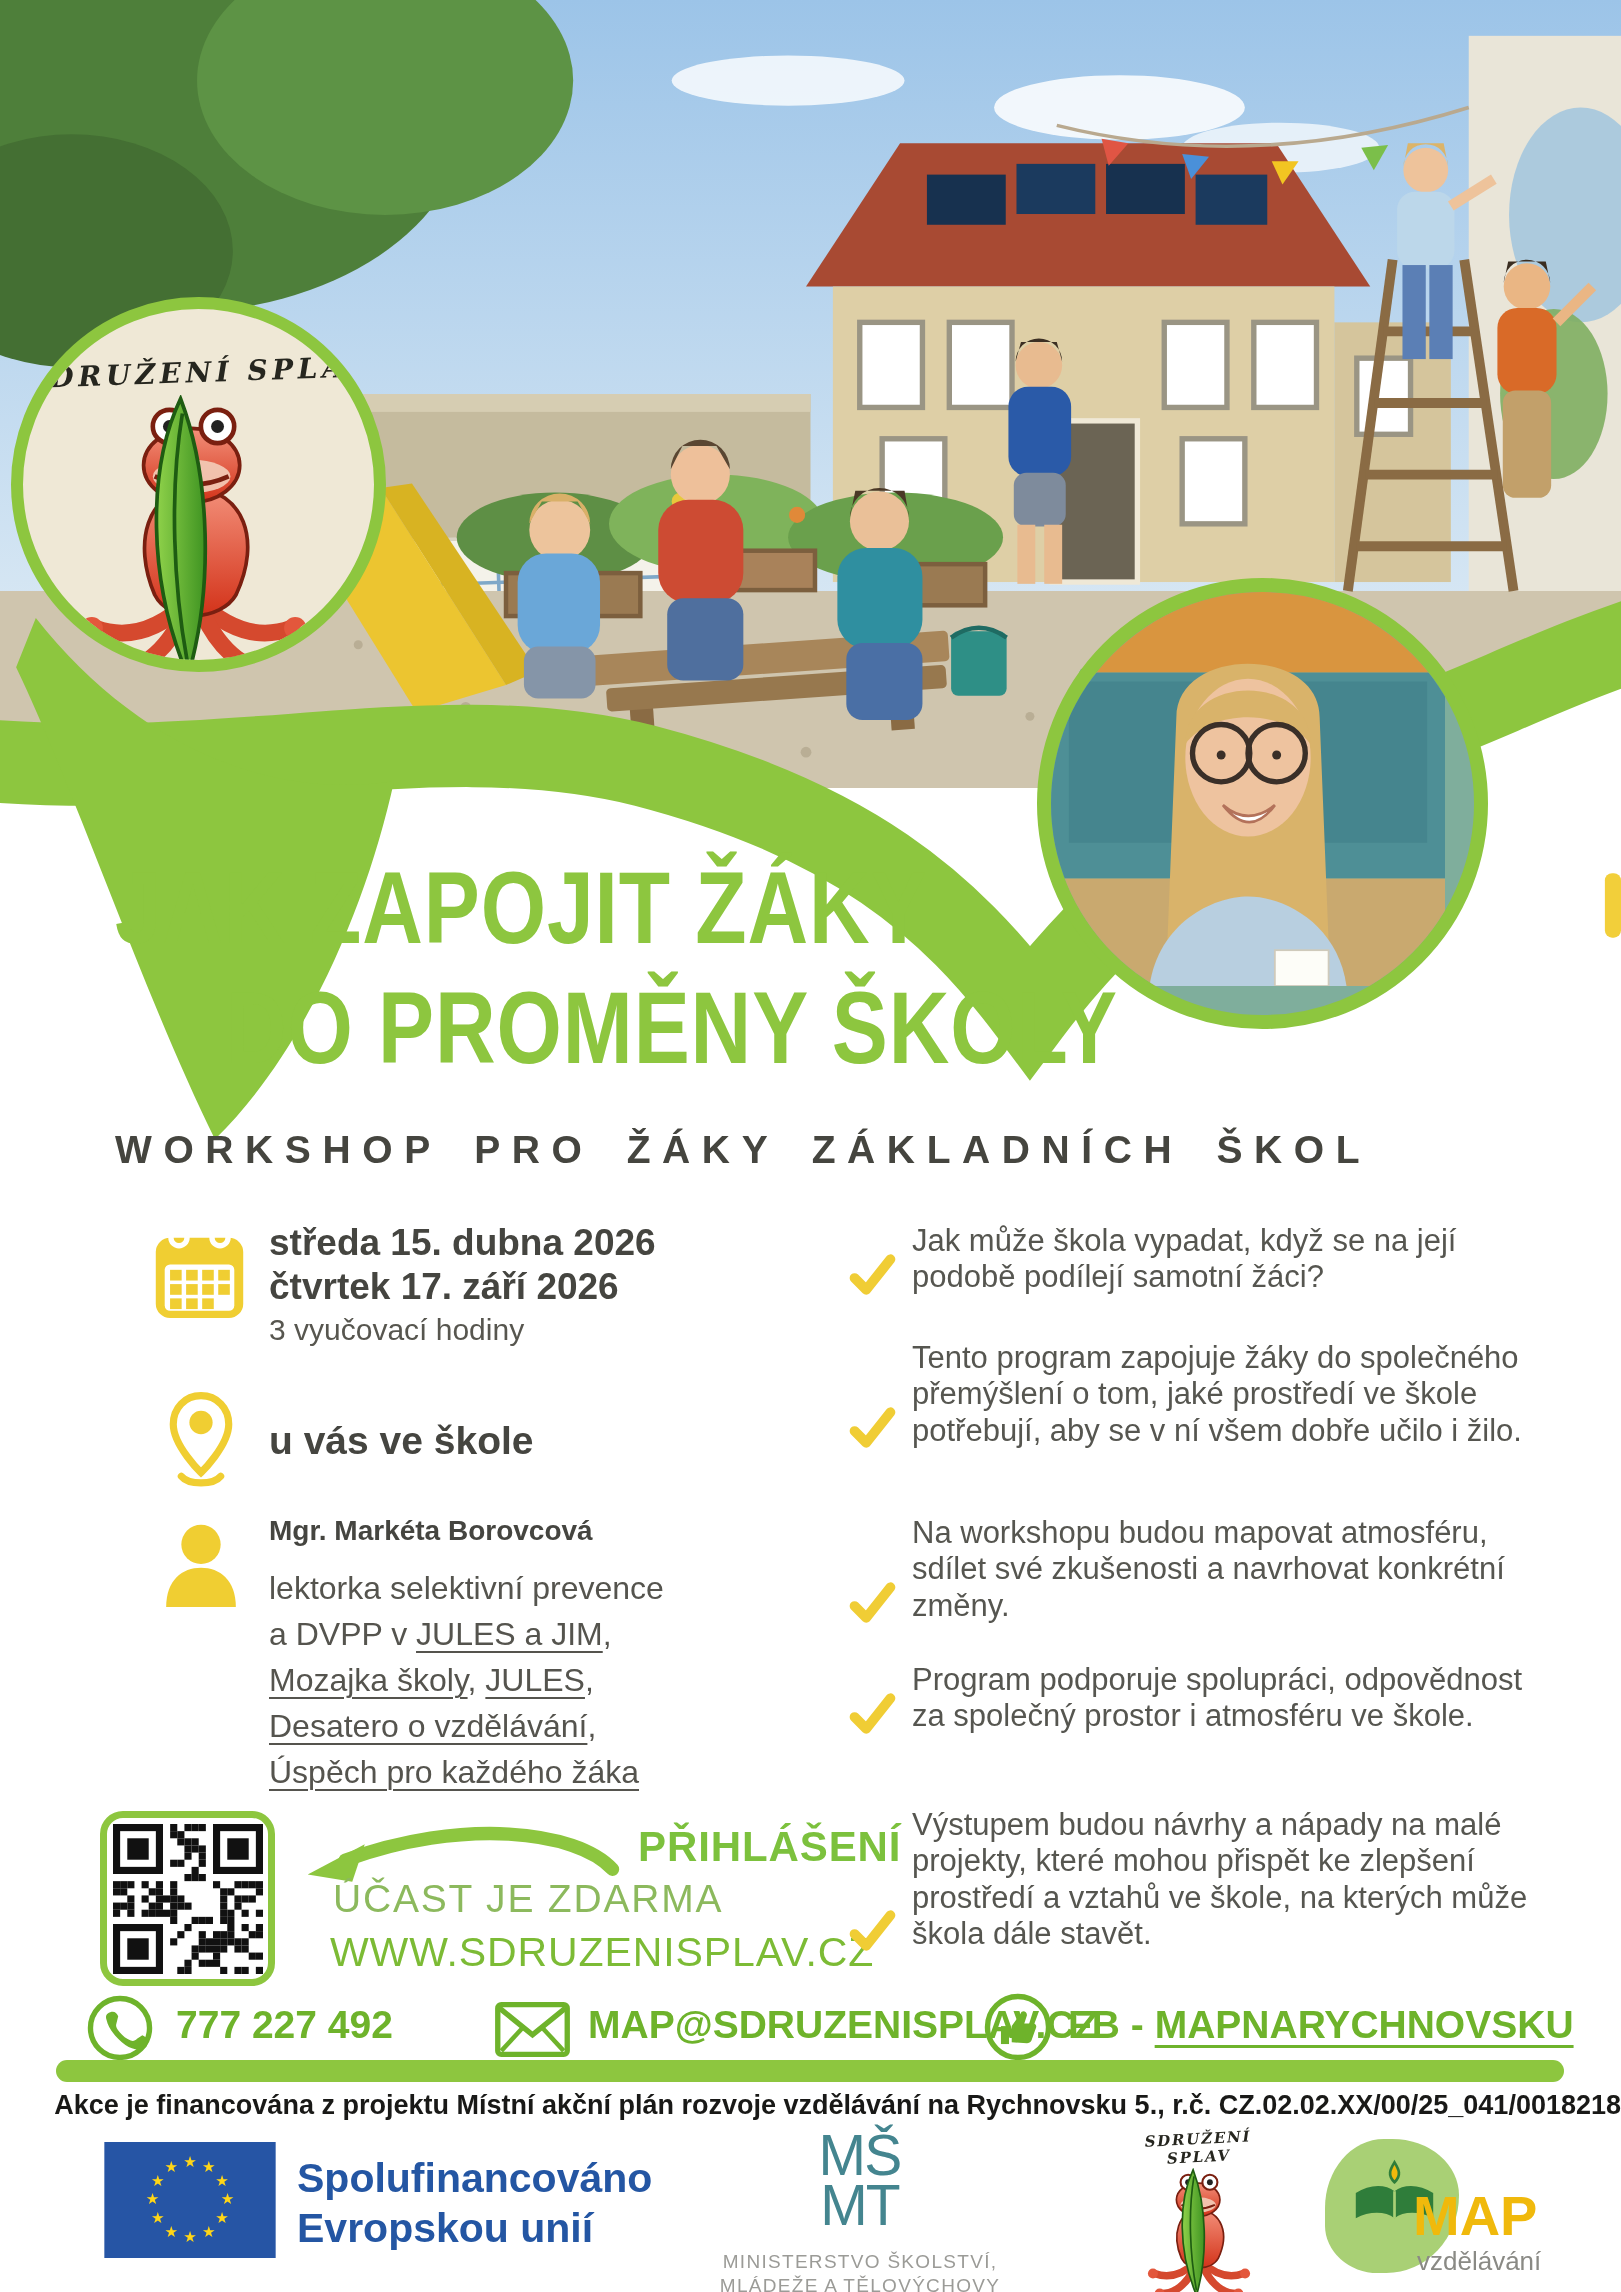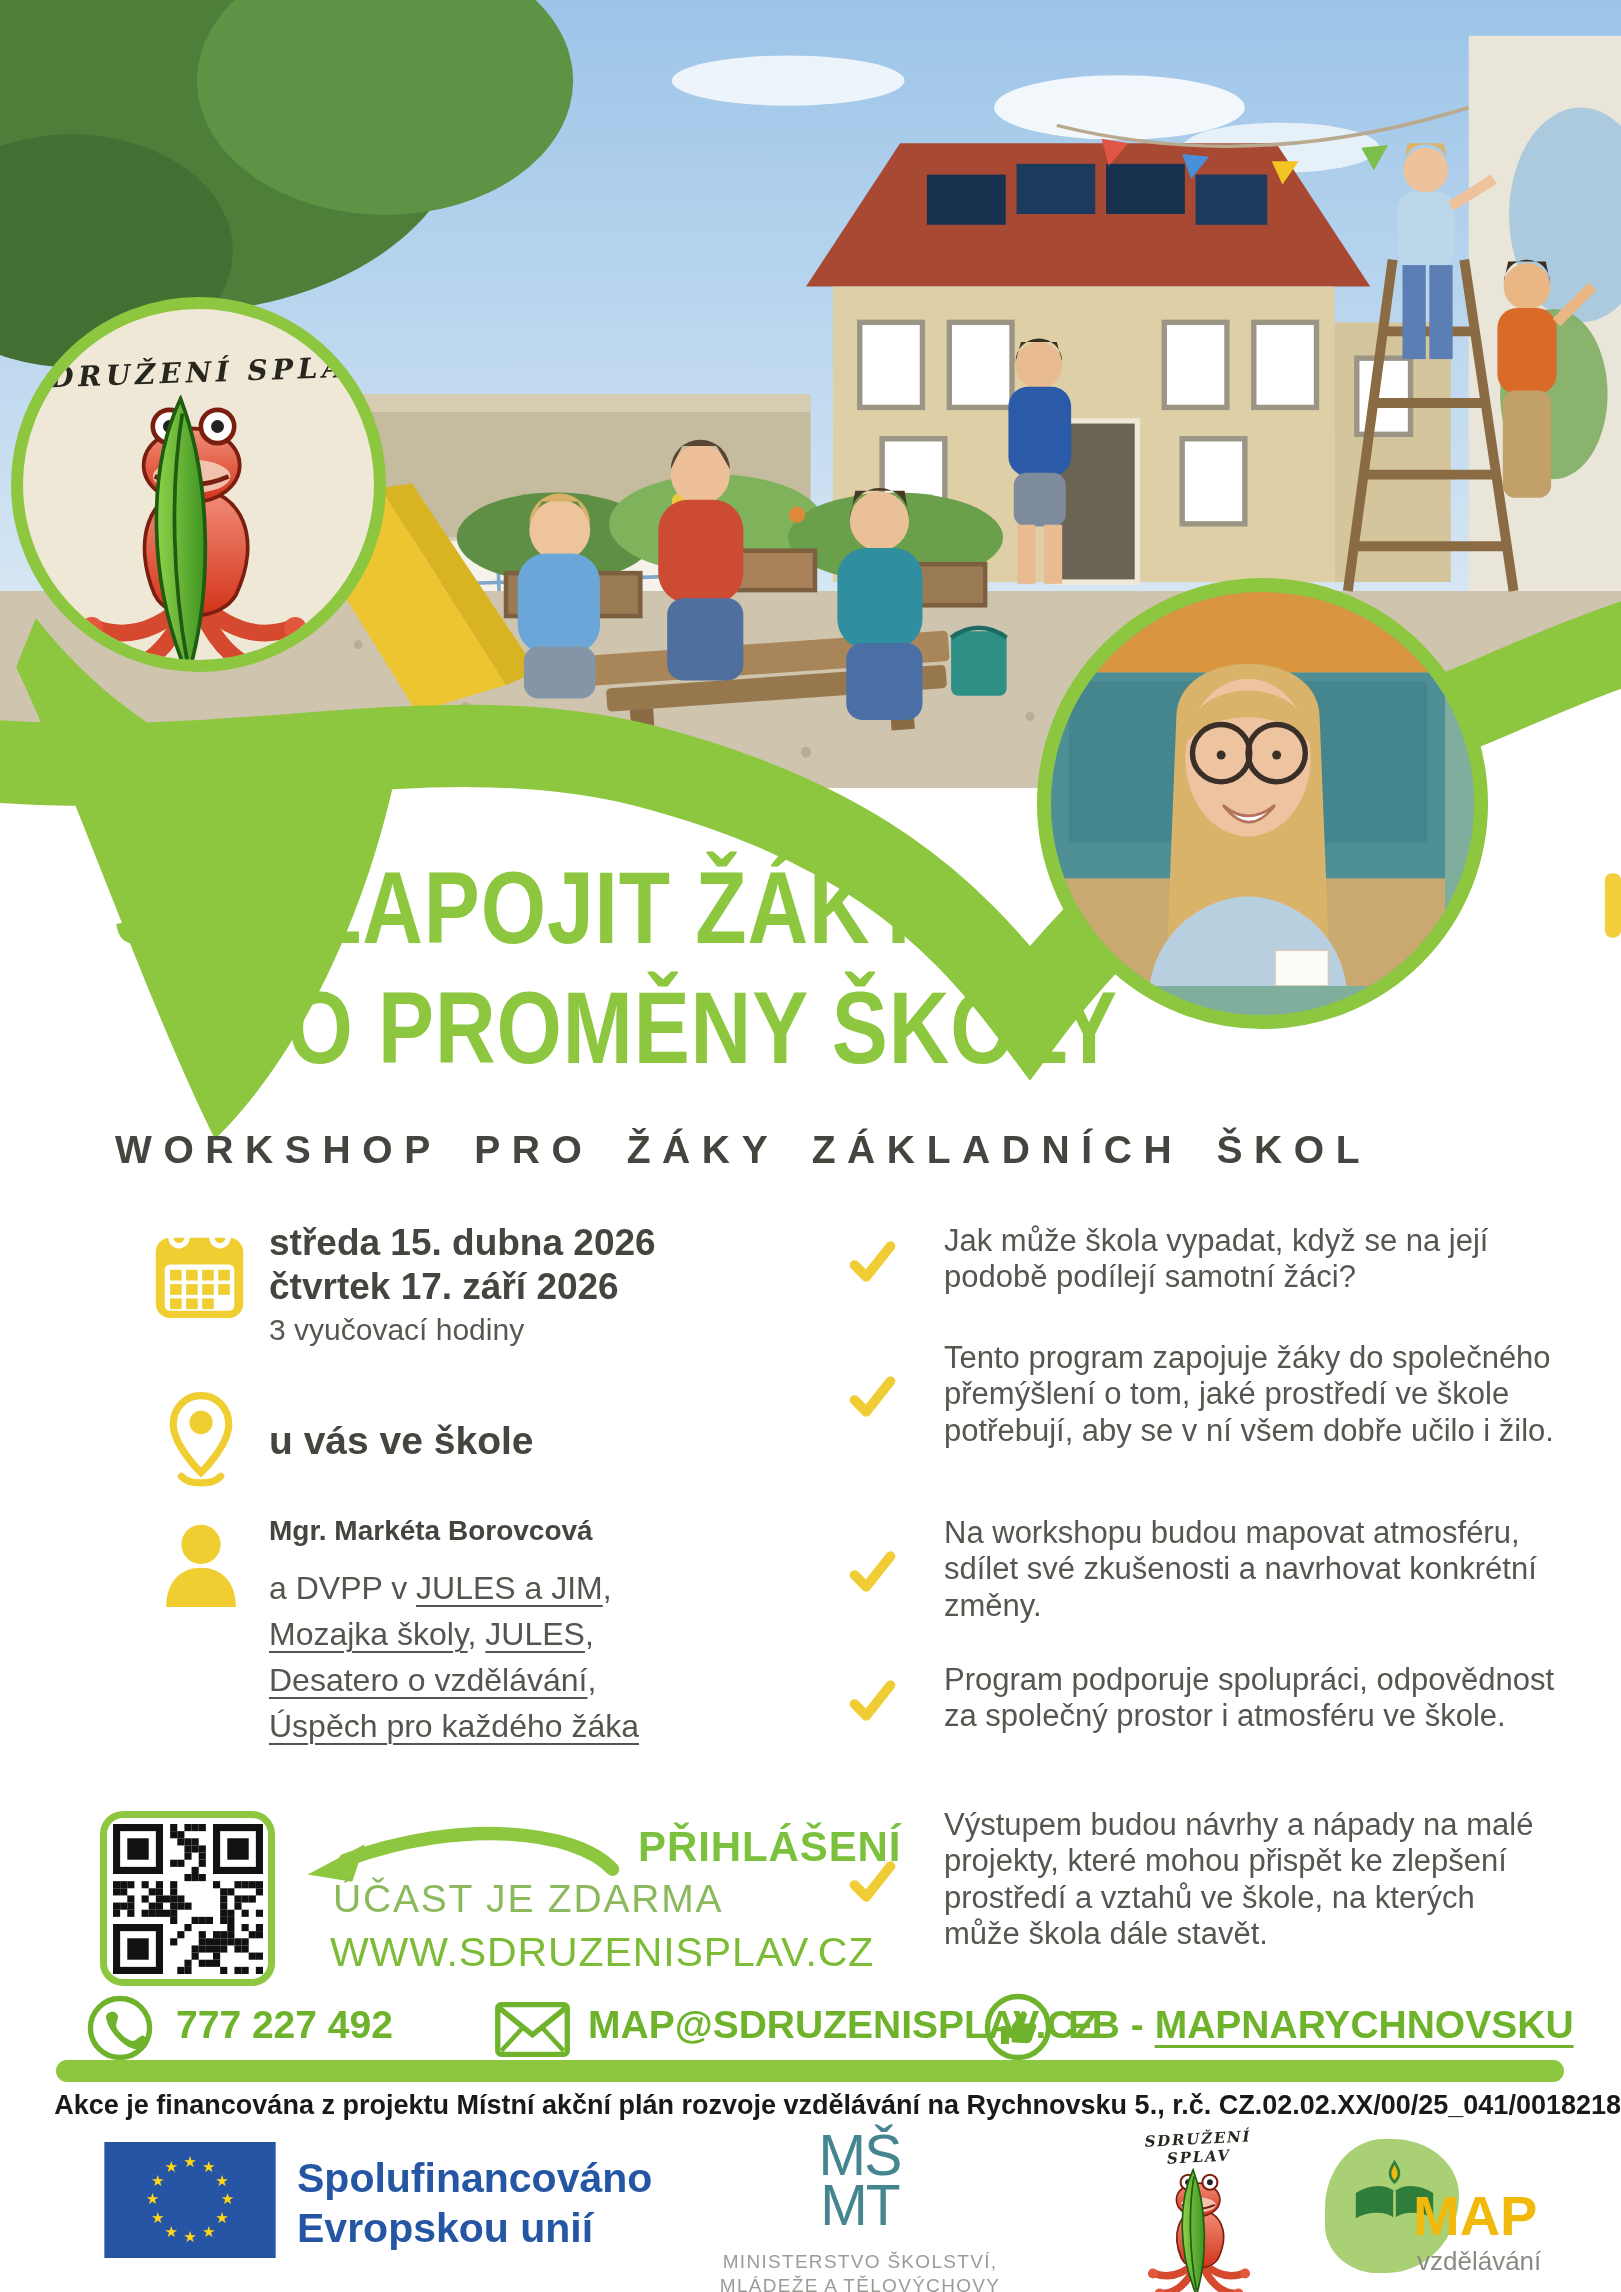--- a/index.html
+++ b/index.html
@@ -30,21 +30,21 @@
   .info-sub{position:absolute;font-size:30px;color:#57564f;white-space:nowrap;}
   #lect-lines{position:absolute;left:269px;top:1565px;font-size:32px;color:#55544e;line-height:46px;}
   #lect-lines .ul{text-decoration:underline;text-underline-offset:6.3px;text-decoration-thickness:1.8px;}
   
   #qr-box{position:absolute;left:100px;top:1811px;width:161px;height:161px;border:7.2px solid #8dc63f;
     border-radius:23px;background:#fff;display:flex;align-items:center;justify-content:center;}
   #reg-label{position:absolute;left:638px;top:1823px;font-size:42px;font-weight:bold;color:#7cc13d;letter-spacing:0.9px;}
   #reg-free{position:absolute;left:333px;top:1877px;font-size:39px;color:#8cb95d;letter-spacing:1.8px;}
   #reg-url{position:absolute;left:330px;top:1929px;font-size:41px;font-weight:normal;color:#7cbb35;letter-spacing:0.9px;}
   
-  .bullet{position:absolute;left:849px;width:708px;display:flex;align-items:center;gap:32px;}
+  .bullet{position:absolute;left:849px;width:708px;display:flex;align-items:flex-end;}
   .bullet svg{flex:0 0 47px;margin-top:3.6px;}
   .bullet p{margin:0 0 0 16px;font-size:31px;line-height:1.17;color:#565650;width:627px;}
   
   .contact-text{position:absolute;font-size:39px;color:#6eb32b;font-weight:bold;white-space:nowrap;}
   .contact-text .ul{text-decoration:underline;text-underline-offset:7.2px;}
   #green-bar{position:absolute;left:56px;top:2060px;width:1508px;height:22.4px;border-radius:11.6px;background:#8dc63f;}
   #funding{position:absolute;left:0;top:2090px;width:1621px;text-align:right;font-size:27px;font-weight:bold;color:#191917;}
   
   #eu-flag{position:absolute;left:104px;top:2142px;}
   #eu-text{position:absolute;left:297px;top:2153px;font-size:41px;font-weight:bold;color:#2456a3;line-height:50px;}
@@ -320,20 +320,21 @@
     <path d="M16,96 C24,106 52,106 60,96" fill="none" stroke="#f0ce32" stroke-width="8" stroke-linecap="round"></path>
   </svg>
   <div class="info-head" style="left:269px;top:1419px;font-size:39px">u vás ve škole</div>
 
   <svg class="abs" style="left:159px;top:1521px" width="84" height="88" viewBox="0 0 94 98">
     <circle cx="47" cy="26" r="22" fill="#f0ce32"></circle>
     <path d="M8,96 C8,66 26,52 47,52 C68,52 86,66 86,96 Z" fill="#f0ce32"></path>
   </svg>
   <div class="info-head" style="left:269px;top:1515px;font-size:28px">Mgr. Markéta Borovcová</div>
   <div id="lect-lines">
+    <div>lektorka selektivní prevence</div>
     <div><span>a DVPP v </span><span class="ul">JULES a JIM</span><span>,</span></div>
     <div><span class="ul">Mozajka školy</span><span>, </span><span class="ul">JULES</span><span>,</span></div>
     <div><span class="ul">Desatero o vzdělávání</span><span>,</span></div>
     <div><span class="ul">Úspěch pro každého žáka</span></div>
   </div>
 
   <div id="qr-box">
     <svg id="qr-svg" width="150" height="150" viewBox="0 0 168 168">
         <g id="qr-modules" fill="#111111">
           <rect x="64" y="0" width="8" height="8"></rect>

